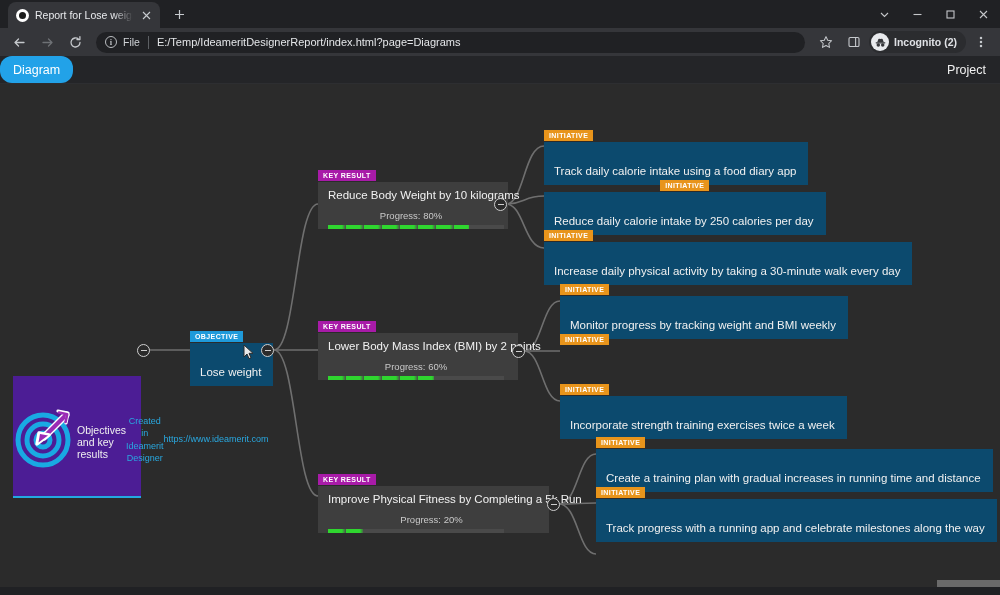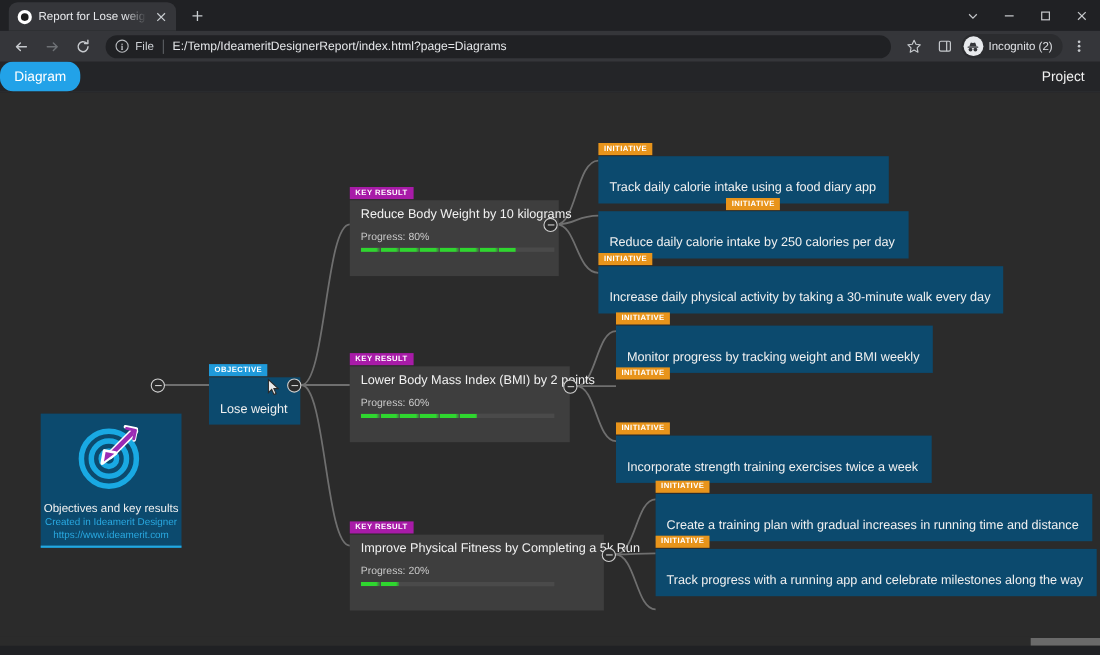--- a/index.html
+++ b/index.html
@@ -81,21 +81,21 @@
   .omni-url { font-size:11px; color:#e4e6e9; white-space:nowrap; overflow:hidden; }
   .tb-right { display:flex; align-items:center; gap:2px; flex:0 0 auto; }
   .incognito-pill {
     display:flex; align-items:center; gap:5px; height:22px;
     border-radius:11px; padding:0 9px 0 2px; background:#2b2c2f;
   }
   .incog-av {
     width:18px;height:18px;border-radius:50%;background:#e8eaed;
     display:flex;align-items:center;justify-content:center;
   }
-  .incognito-text { font-size:10.5px; color:#dfe1e5; white-space:nowrap; }
+  .incognito-text { font-size:10.5px; color:#dfe1e5; white-space:nowrap;font-weight:bold; }
 
   
   .appbar {
     height:28px; background:#242528; display:flex; align-items:stretch;
     border-bottom:1px solid #2d2e31;
   }
   .app-tab-active {
     background:#22a2e8; color:#ffffff; display:flex; align-items:center;
     padding:0 13px; font-size:12.5px;border-radius:12px;
   }
@@ -119,41 +119,40 @@
   }
   .badge {
     display:inline-block; font-size:7px; font-weight:bold; letter-spacing:.4px;
     color:#fff; padding:2px 5px 2px 5px; line-height:1; position:relative; top:0;
   }
   .badge-objective { background:#1f9ada; }
   .badge-keyresult { background:#a81ba8; }
   .badge-initiative { background:#e8941b; }
 
   .kr-title { font-size:11.5px; color:#f1f1f1; white-space:nowrap; }
-  .kr-progress-label { font-size:9.5px; color:#c9c9c9; margin-top:9px; }
+  .kr-progress-label { font-size:9.5px; color:#c9c9c9; margin-top:9px;text-align:center; }
   .kr-bar {
     margin-top:4px; height:4px; width:176px;
     background:#4a4a4a;
     position:relative; overflow:hidden;
   }
   .kr-bar-fill {
     position:absolute; left:0; top:0; height:4px;
     background:#2fd62f;
     -webkit-mask-image: repeating-linear-gradient(to right, #000 0 14px, transparent 14px 18px);
     mask-image: repeating-linear-gradient(to right, #000 0 14px, transparent 18px 18px);
   }
-  .kr-body { background:#3e3e3e; padding:7px 14px 22px 10px; }
+  .kr-body { background:#3e3e3e; padding:7px 14px 0 10px; }
 
   
   .okr-card {
     position:absolute; left:13px; top:292px; width:128px; height:122px;
-    background:#0c4a6e; border-bottom:2px solid #23a8e0;
-    display:flex; flex-direction:column; align-items:center;
+    background:#4c1d95; border-bottom:2px solid #23a8e0;
+    display:flex; flex-direction:row; align-items:center;
     padding-top:7px;
-    margin-left:24px;
   }
   .okr-caption { font-size:10.5px; color:#f0f0f0; margin-top:4px; }
   .okr-link { font-size:9px; color:#29a8e0; line-height:1.35; text-align:center; }
 
   .toggle {
     position:absolute; width:13px; height:13px; border-radius:50%;
     background:#2b2b2b; border:1.3px solid #cfcfcf;
     display:flex; align-items:center; justify-content:center;
   }
   .toggle::after {

